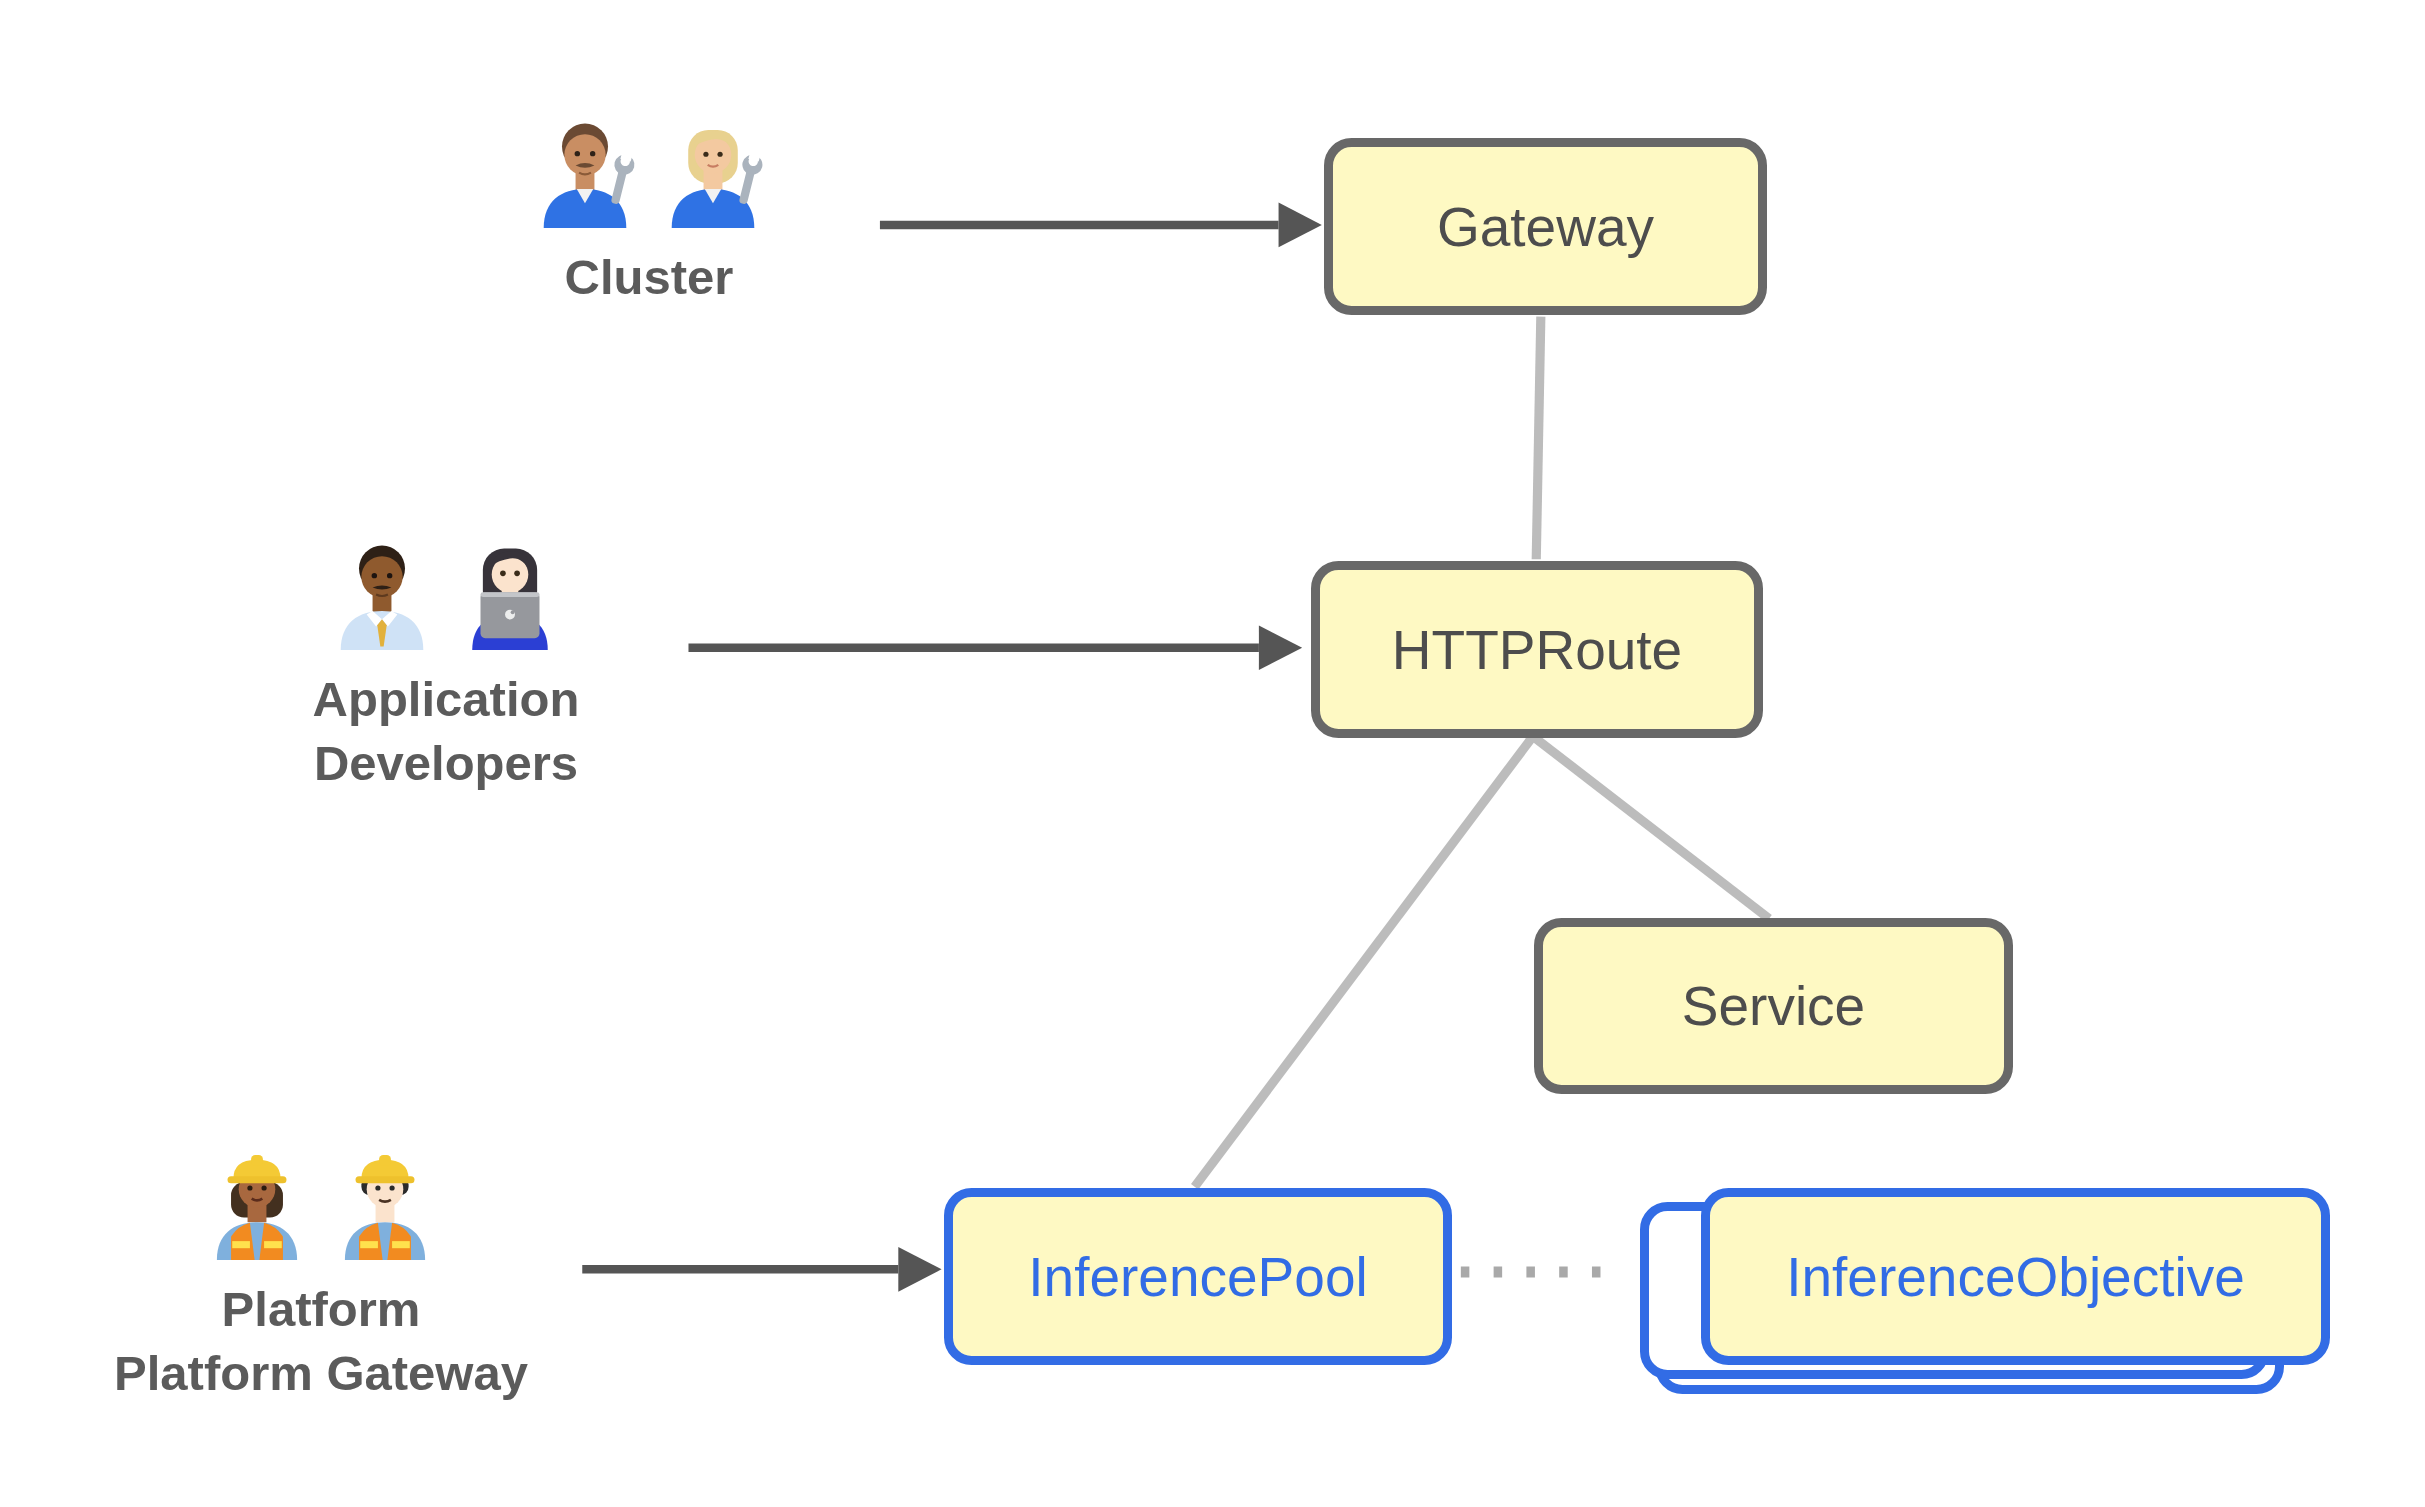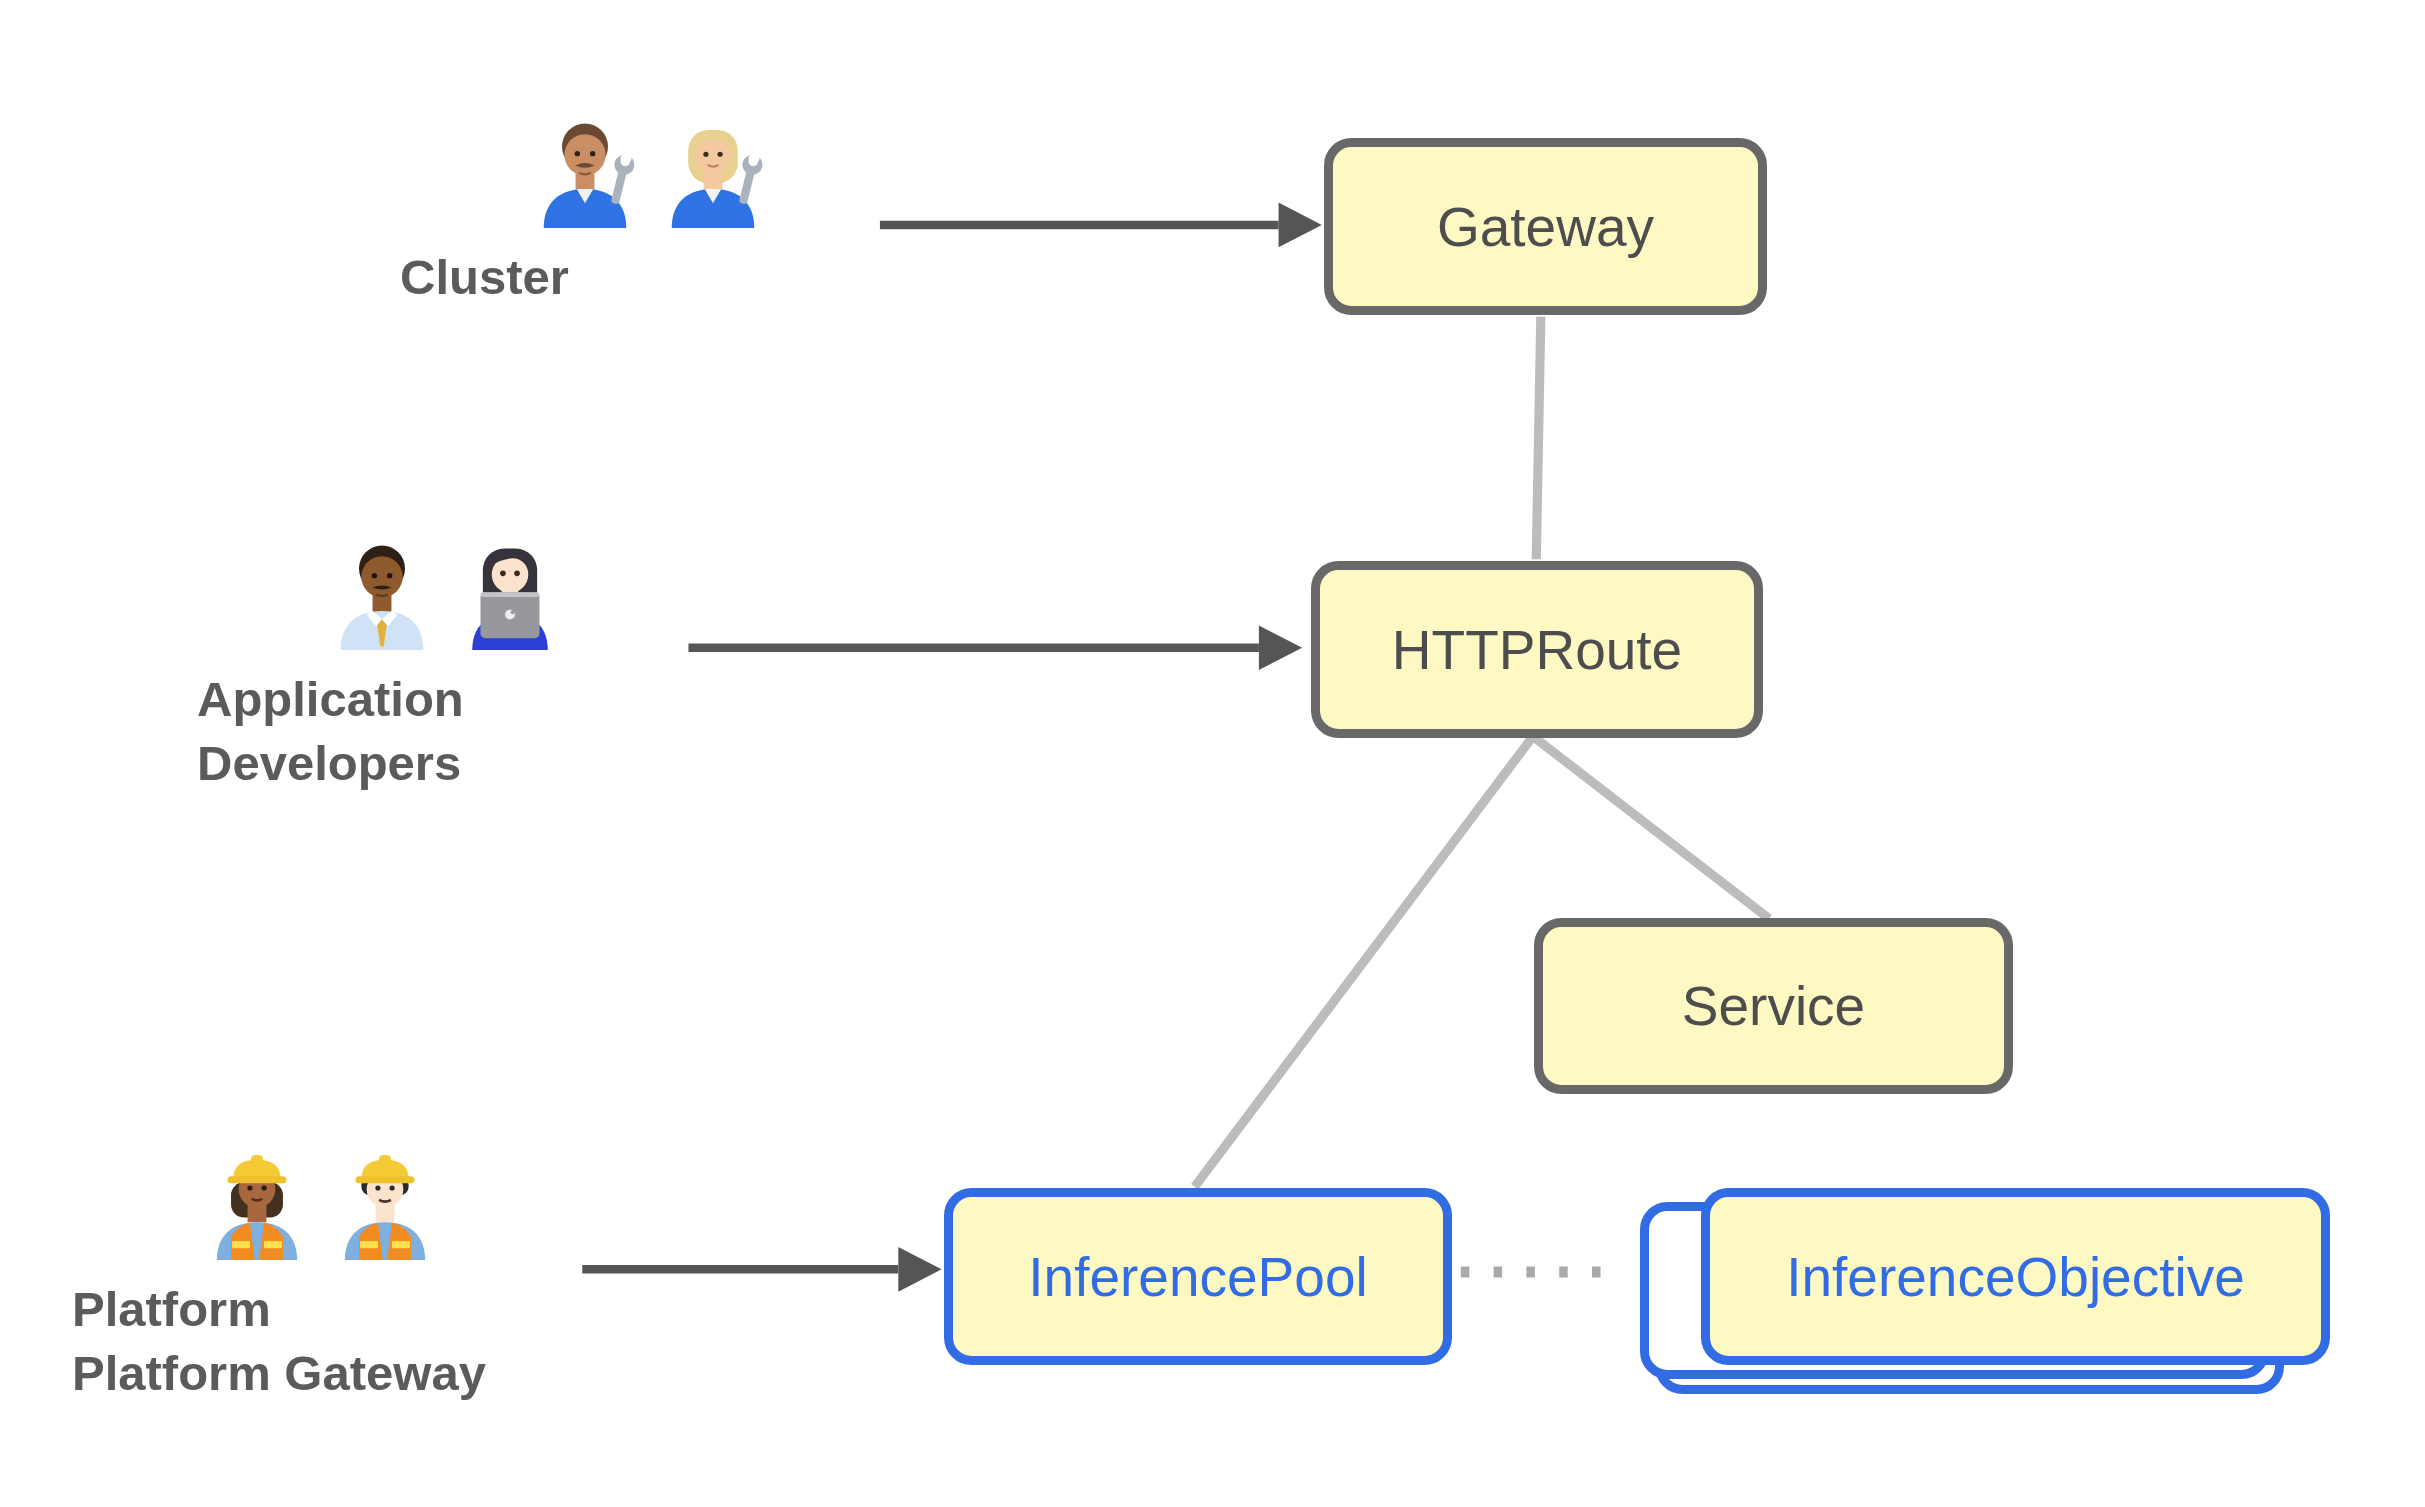--- a/index.html
+++ b/index.html
@@ -36,21 +36,21 @@
   }
   #node-gateway      { left: 1324px; top: 138px;  width: 443px; height: 177px; }
   #node-httproute    { left: 1311px; top: 561px;  width: 452px; height: 177px; }
   #node-service      { left: 1534px; top: 918px; width: 479px; height: 176px; }
   #node-inferencepool{ left: 944px; top: 1188px; width: 508px; height: 177px; }
   #node-inferenceobjective { left: 1701px; top: 1188px; width: 629px; height: 177px; }
   #objective-stack-1 { left: 1640px; top: 1202px; width: 629px; height: 177px; }
   #objective-stack-2 { left: 1655px; top: 1217px; width: 629px; height: 177px; }
 
   
-  .actor { position: absolute; z-index: 3; width: 498px; text-align: left; }
+  .actor { position: absolute; z-index: 3; width: 498px; text-align: center; }
   #actor-cluster-operators        { left: 400px; top: 110px; }
   #actor-application-developers   { left: 197px; top: 532px; }
   #actor-inference-platform-owners{ left: 72px; top: 1142px; }
   .emoji-row { display: flex; justify-content: center; gap: 10.5px; }
   .emoji-row svg { width: 118px; height: 118px; display: block; }
   .actor-label {
     margin-top: 17px; font-size: 49px; line-height: 64px; font-weight: 700;
     color: var(--actor-label, #5b5b5b);
   }
   .actor-label span { display: block; }

